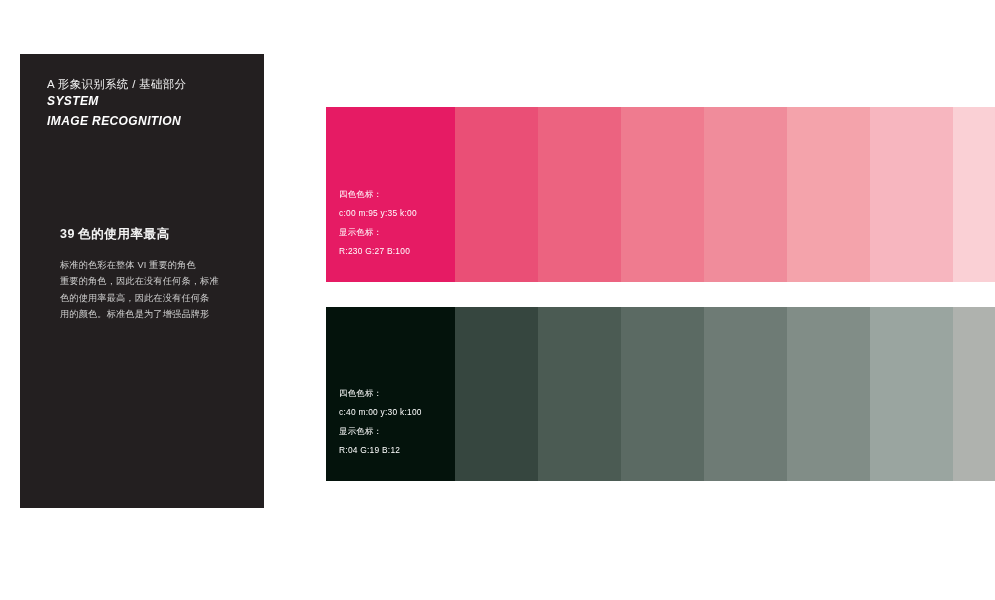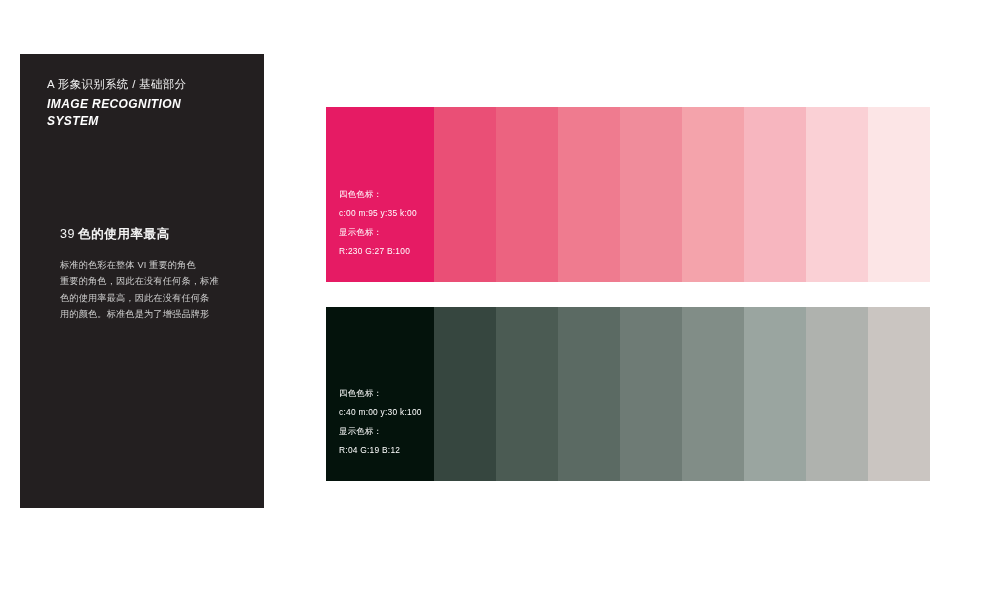--- a/index.html
+++ b/index.html
@@ -54,21 +54,21 @@
     position: absolute;
     left: 40px;
     top: 172px;
     color: #f4f4f4;
     font-size: 12.5px;
     font-weight: bold;
     letter-spacing: 0.6px;
     white-space: nowrap;
   }
   .section-title .num {
-    font-weight: normal;
+    font-weight: bold;
     margin-right: 3px;
   }
 
   .body-copy {
     position: absolute;
     left: 40px;
     top: 203px;
     width: 176px;
     color: #cfcfcf;
     font-size: 9.2px;
@@ -89,20 +89,21 @@
     display: flex;
     left: 326px;
     width: 604px;
   }
   .swatch-bar.pink  { top: 107px; height: 175px; }
   .swatch-bar.green { top: 307px; height: 174px; }
 
   .swatch {
     height: 100%;
     flex: 0 0 auto;
+    padding-left: 21px;
   }
   .swatch.base {
     width: 108px;
     position: relative;
   }
   .swatch.step {
     width: 62px;
   }
 
   .swatch-label {
@@ -122,22 +123,22 @@
     display: block;
   }
 </style>
 </head>
 <body style="background: rgb(255, 255, 255);">
 
 <div class="sidebar" style="background: rgb(35, 31, 32);">
 
   <div class="sidebar-header">
     <div class="header-line-cn">A 形象识别系统 / 基础部分</div>
+    <div class="header-line-en" style="margin-top:0;">SYSTEM</div>
     <div class="header-line-en">IMAGE RECOGNITION</div>
-    <div class="header-line-en" style="margin-top:0;">SYSTEM</div>
   </div>
 
   <div class="section-title">
     <span class="num">39</span><span>色的使用率最高</span>
   </div>
 
   <div class="body-copy">
     <p>
       <span class="ln">标准的色彩在整体 VI 重要的角色</span>
       <span class="ln">重要的角色，因此在没有任何条，标准</span>

